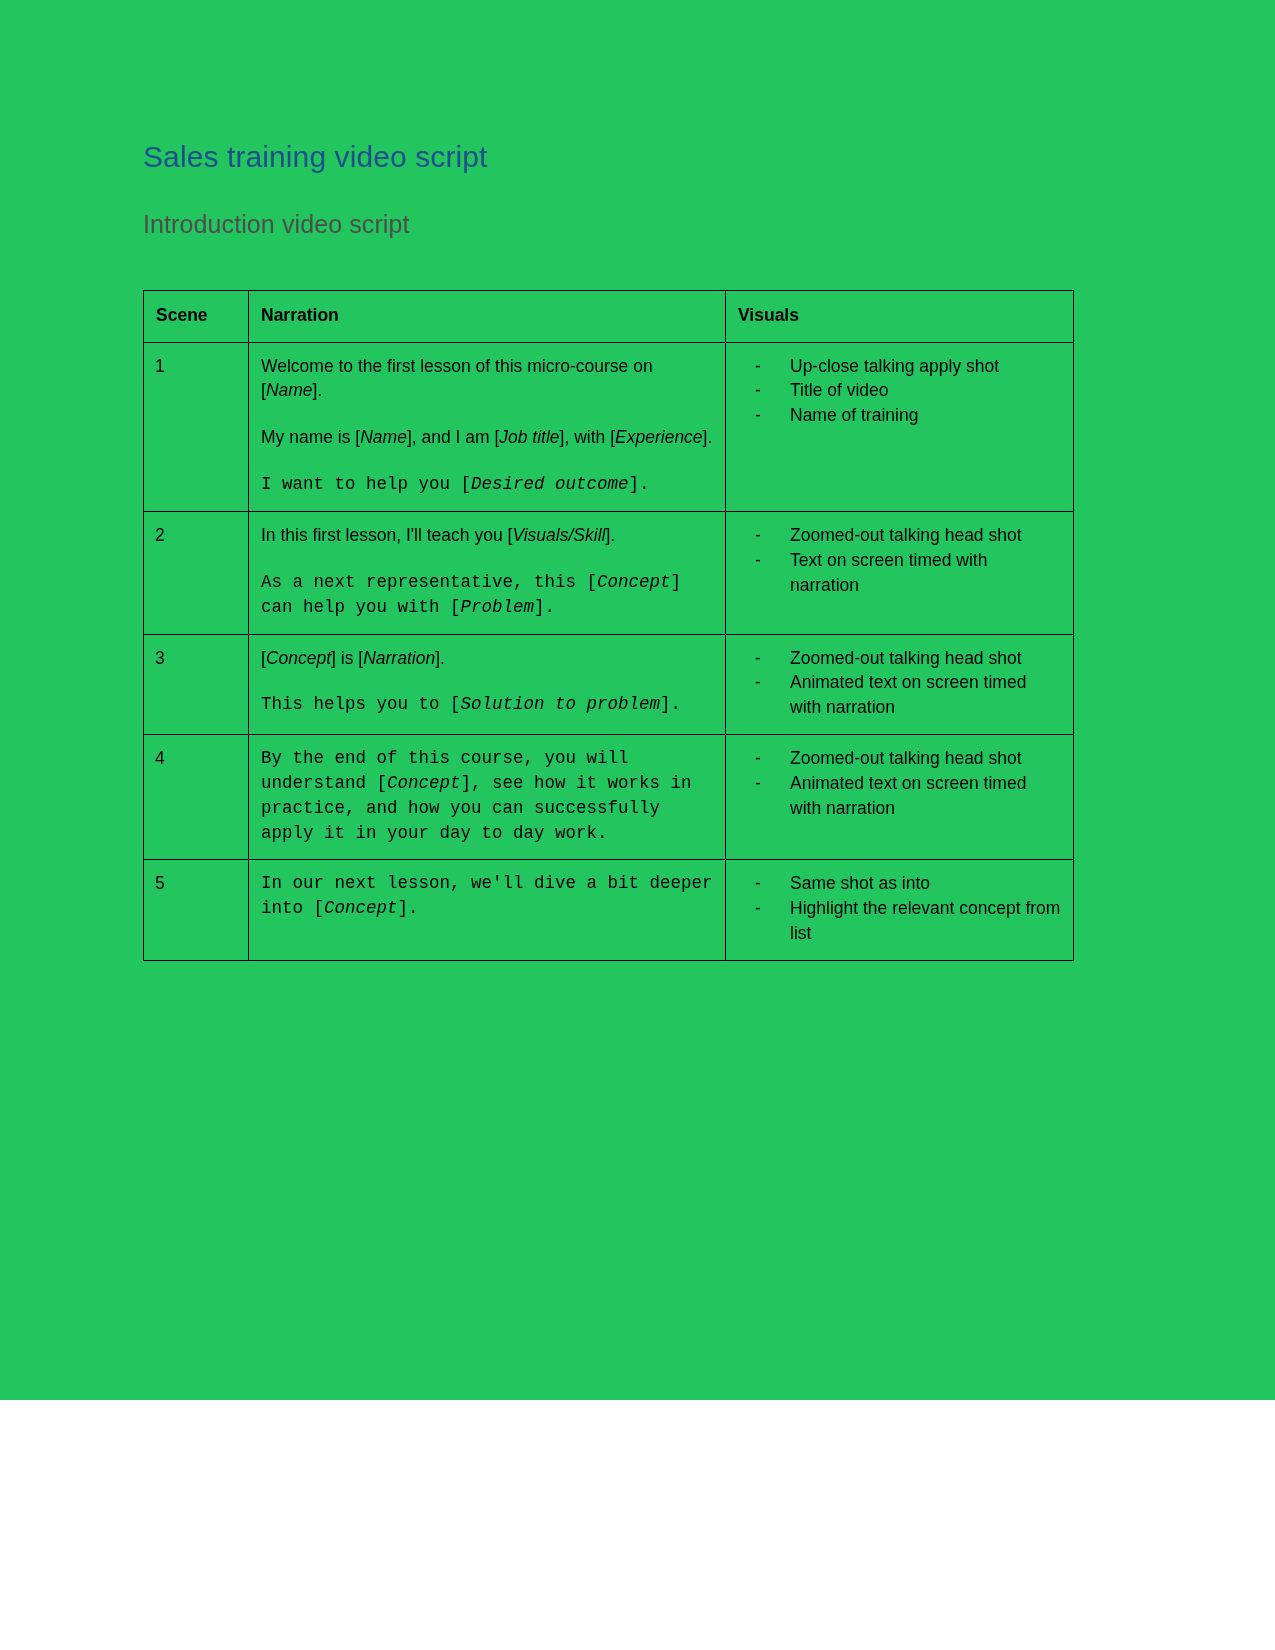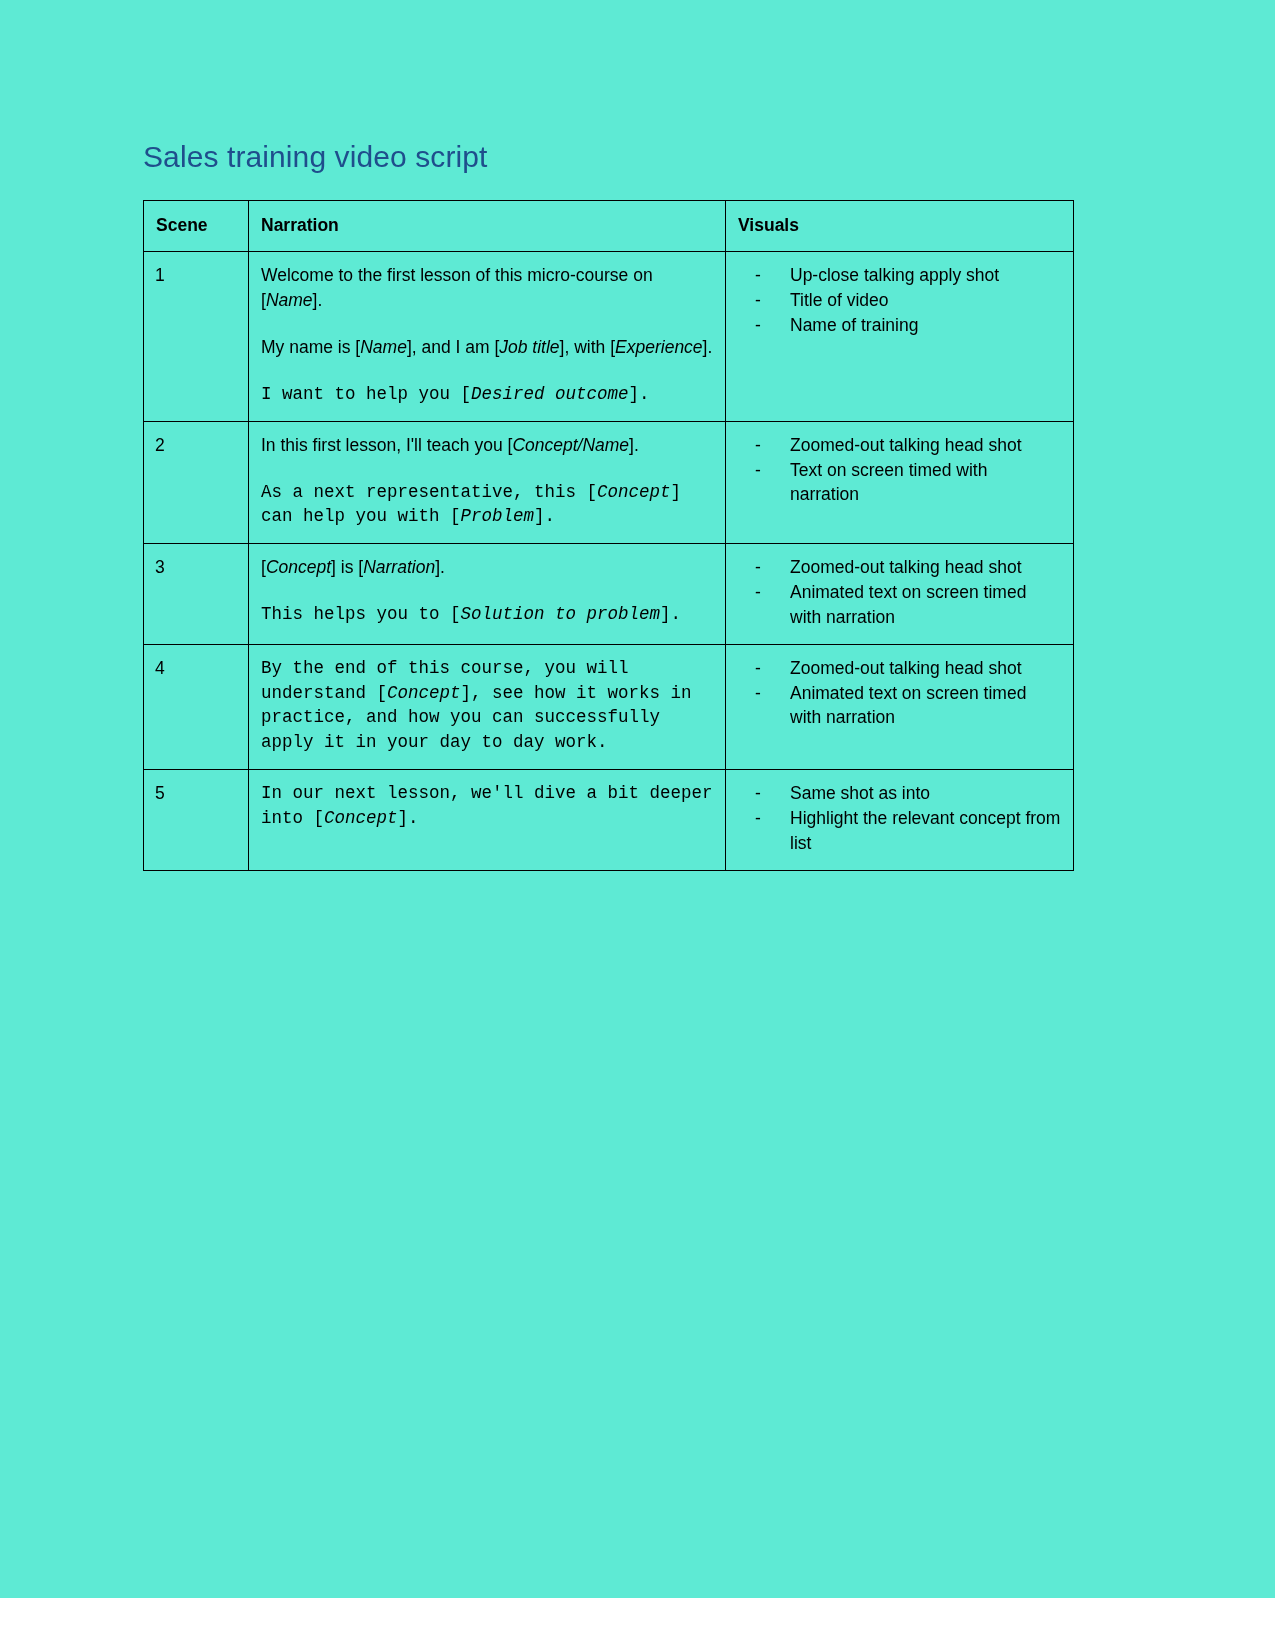--- a/index.html
+++ b/index.html
@@ -12,24 +12,24 @@
     width: 1275px;
     height: 1650px;
     font-family: "Liberation Sans", sans-serif;
     color: #000000;
     -webkit-font-smoothing: antialiased;
   }
 
   .page {
     position: relative;
     width: 1275px;
-    height: 1598px;
+    height: 1400px;
     box-sizing: border-box;
     padding: 8px;
-    background: #5eead4;
+    background: #22c55e;
     overflow: hidden;
   }
 
   .content {
     position: absolute;
     left: 143px;
     top: 0;
     width: 930px;
   }
 
@@ -47,21 +47,21 @@
     margin: 0;
     padding-top: 33px;
     font-size: 25px;
     line-height: 1.25;
     font-weight: 400;
     color: #4D4D4D;
     letter-spacing: 0.1px;
   }
 
   .script-table {
-    margin-top: 24px;
+    margin-top: 50px;
     border-collapse: collapse;
     width: 930px;
     table-layout: fixed;
     font-size: 17.5px;
     line-height: 1.42;
   }
 
   .script-table col.c-scene  { width: 105px; }
   .script-table col.c-narr   { width: 477px; }
   .script-table col.c-vis    { width: 348px; }
@@ -114,20 +114,21 @@
   }
 </style>
 </head>
 <body>
 
 <div class="page">
   <div class="content">
 
     <h1 class="doc-title">Sales training video script</h1>
 
+    <h2 class="doc-subtitle">Introduction video script</h2>
 
     <table class="script-table">
       <colgroup>
         <col class="c-scene">
         <col class="c-narr">
         <col class="c-vis">
       </colgroup>
       <thead>
         <tr>
           <th>Scene</th>
@@ -147,21 +148,21 @@
               <ul class="vis-list">
                 <li>Up-close talking apply shot</li>
                 <li>Title of video</li>
                 <li>Name of training</li>
               </ul>
             </td>
           </tr>
           <tr>
             <td class="scene-cell">2</td>
             <td>
-              <p class="narr-p"><span>In this first lesson, I'll teach you [</span><em>Concept/Name</em><span>].</span></p>
+              <p class="narr-p"><span>In this first lesson, I'll teach you [</span><em>Visuals/Skill</em><span>].</span></p>
               <p class="narr-p"><span>As a next representative, this [</span><em>Concept</em><span>] can help you with [</span><em>Problem</em><span>].</span></p>
             </td>
             <td>
               <ul class="vis-list">
                 <li>Zoomed-out talking head shot</li>
                 <li>Text on screen timed with narration</li>
               </ul>
             </td>
           </tr>
           <tr>

